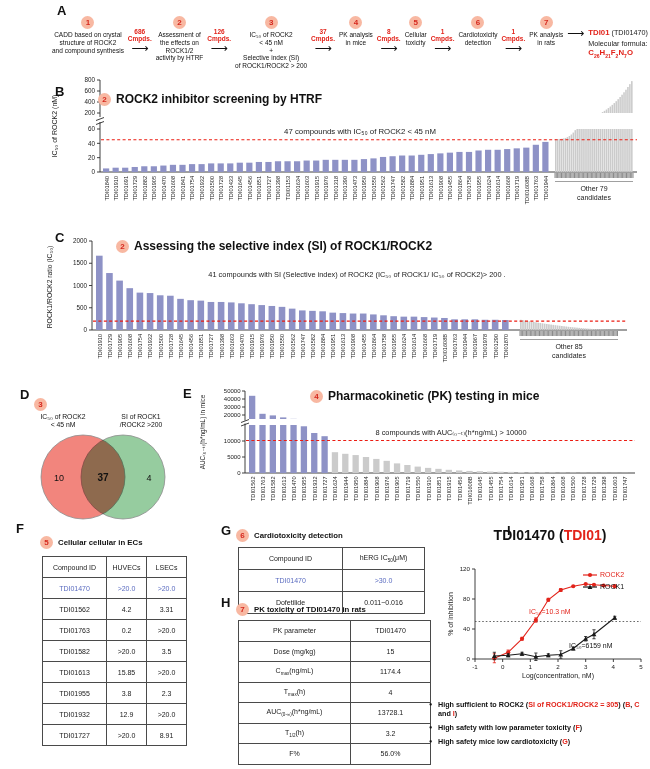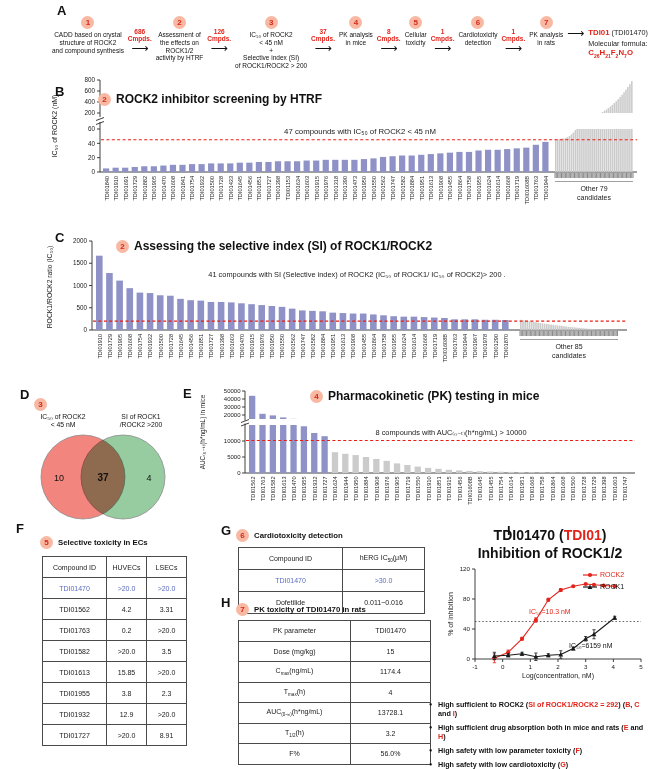--- a/index.html
+++ b/index.html
@@ -718,21 +718,21 @@
       <text transform="translate(434.1499999999999,91.5) rotate(-90)" font-size="5.6" text-anchor="end" fill="#1a1a1a">TDI01747</text>
       <text transform="translate(12,47) rotate(-90)" text-anchor="middle" font-size="6.4" fill="#1a1a1a">AUC₍₀₋ₜ₎(h*ng/mL) in mice</text>
     </svg></div>
 <div class="abs crow" style="left:310px;top:389px">
   <span class="badge">4</span>
   <span class="ctitle">Pharmacokinetic (PK) testing in mice</span>
 </div>
 
 <div class="abs crow" style="left:40px;top:536px">
   <span class="badge">5</span>
-  <span class="ttitle">Selective toxicity in ECs</span>
+  <span class="ttitle">Cellular cellular in ECs</span>
 </div>
 <div id="tableF" class="abs" style="left:42px;top:556px">
     <table>
       <colgroup>
         <col style="width:64px">
         <col style="width:40px">
         <col style="width:40px">
       </colgroup>
       <tbody>
         <tr>
@@ -851,21 +851,20 @@
           <td>56.0%</td>
         </tr>
       </tbody>
     </table>
   </div>
 
 <div id="ititle" class="abs" style="left:455px;top:526px;width:190px">
   <div>
     <span>TDI01470 (</span><span class="red">TDI01</span><span>)</span>
   </div>
-  <div>Inhibition of ROCK1/2</div>
 </div>
 <div id="chartI" class="abs" style="left:445px;top:544px"><svg xmlns="http://www.w3.org/2000/svg" width="205" height="158" viewBox="0 0 205 158" font-family="Liberation Sans, DejaVu Sans, sans-serif">
       <line x1="30" y1="25" x2="30" y2="115" stroke="#2b2b2b" stroke-width="0.9"></line>
       <line x1="30" y1="115" x2="196" y2="115" stroke="#2b2b2b" stroke-width="0.9"></line>
       <line x1="27" y1="115" x2="30" y2="115" stroke="#2b2b2b" stroke-width="0.9"></line>
       <text x="25" y="117.2" font-size="6.2" text-anchor="end" fill="#1a1a1a">0</text>
       <line x1="27" y1="85" x2="30" y2="85" stroke="#2b2b2b" stroke-width="0.9"></line>
       <text x="25" y="87.2" font-size="6.2" text-anchor="end" fill="#1a1a1a">40</text>
       <line x1="27" y1="55" x2="30" y2="55" stroke="#2b2b2b" stroke-width="0.9"></line>
       <text x="25" y="57.2" font-size="6.2" text-anchor="end" fill="#1a1a1a">80</text>
@@ -966,17 +965,16 @@
       <line x1="138" y1="43" x2="152" y2="43" stroke="#1a1a1a" stroke-width="1.2"></line>
       <path d="M 145 40.4 L 147.4 44.9 L 142.6 44.9 Z" fill="#1a1a1a"></path>
       <text x="155" y="45.4" font-size="7" text-anchor="start" fill="#111">ROCK1</text>
       <text x="84" y="70" font-size="6.9" text-anchor="start" fill="#e2231a">IC₅₀=10.3 nM</text>
       <text x="124" y="104" font-size="6.9" text-anchor="start" fill="#111">IC₅₀=6159 nM</text>
       <text x="113" y="134" font-size="7" text-anchor="middle" fill="#1a1a1a">Log(concentration, nM)</text>
       <text transform="translate(8,70) rotate(-90)" text-anchor="middle" font-size="7" fill="#1a1a1a">% of inhibition</text>
     </svg></div>
 
 <div id="bullets" class="abs" style="left:429px;top:700px;width:220px">
-    <div class="bullet"><span class="dot">●</span><span>High sufficient to ROCK2 (</span><span class="red">SI of ROCK1/ROCK2 = 292</span><span>) (</span><span class="red">B</span><span>, </span><span class="red">C</span><span> and </span><span class="red">I</span><span>)</span></div>
-    <div class="bullet"><span class="dot">●</span><span>High sufficient drug absorption both in mice and rats (</span><span class="red">E</span><span> and </span><span class="red">H</span><span>)</span></div>
+    <div class="bullet"><span class="dot">●</span><span>High sufficient to ROCK2 (</span><span class="red">SI of ROCK1/ROCK2 = 305</span><span>) (</span><span class="red">B</span><span>, </span><span class="red">C</span><span> and </span><span class="red">I</span><span>)</span></div>
     <div class="bullet"><span class="dot">●</span><span>High safety with low parameter toxicity (</span><span class="red">F</span><span>)</span></div>
-    <div class="bullet"><span class="dot">●</span><span>High safety with low cardiotoxicity (</span><span class="red">G</span><span>)</span></div>
+    <div class="bullet"><span class="dot">●</span><span>High safety mice low cardiotoxicity (</span><span class="red">G</span><span>)</span></div>
   </div>
 
 </body></html>

